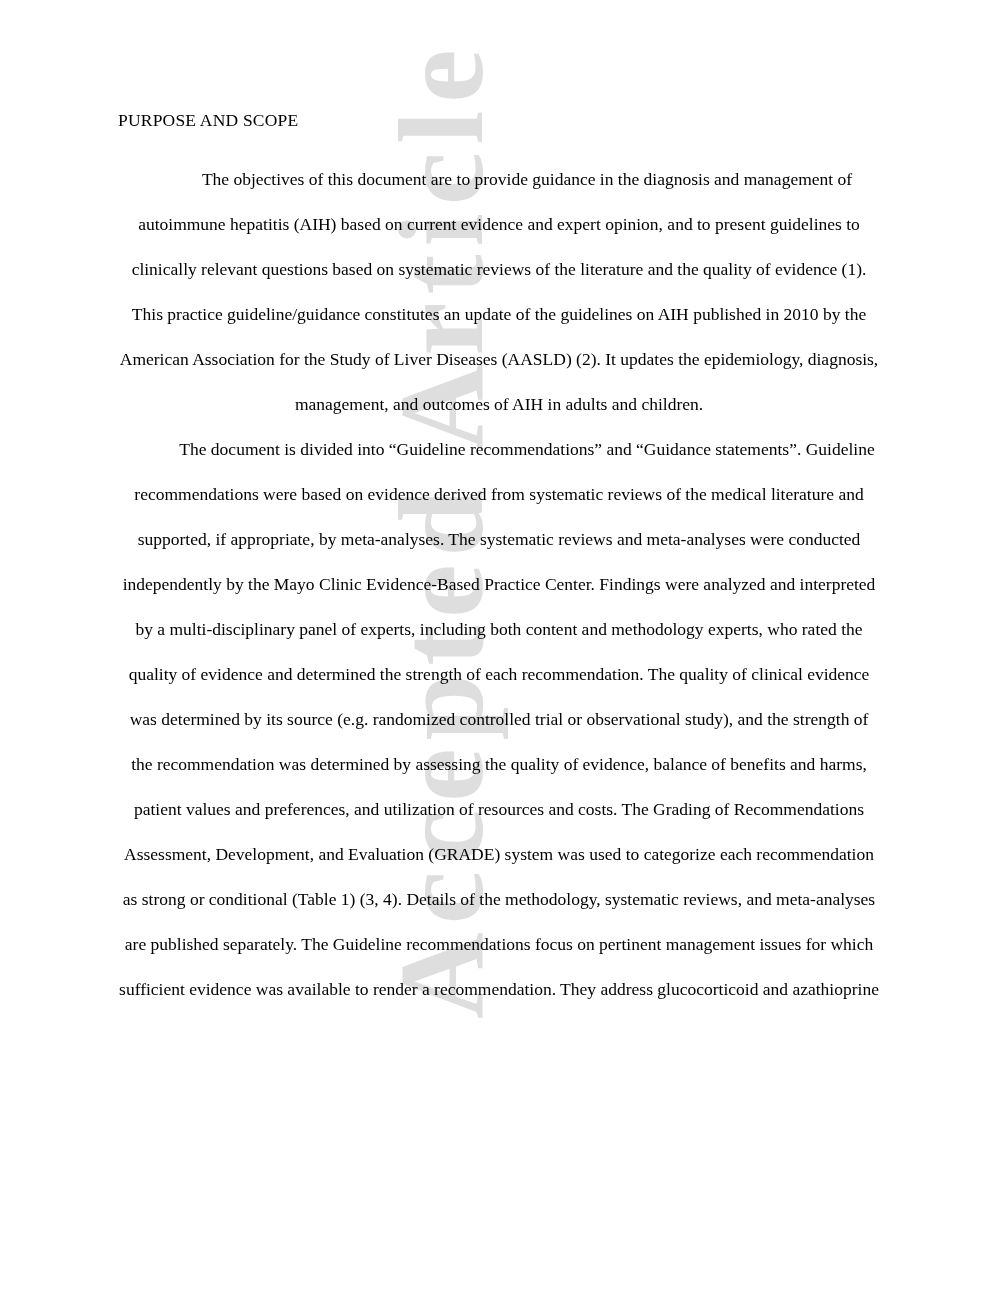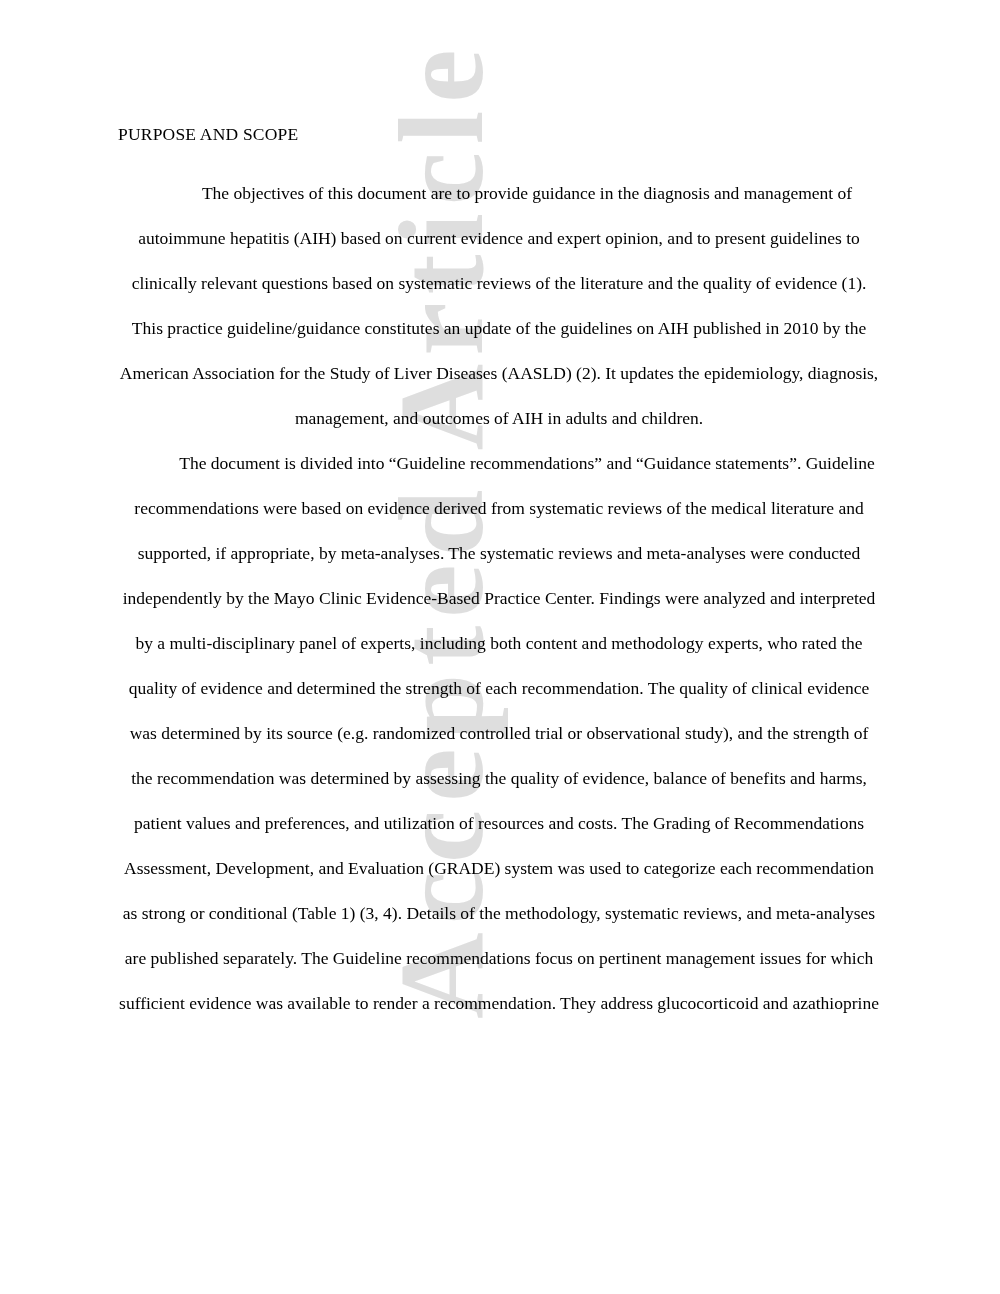--- a/index.html
+++ b/index.html
@@ -31,21 +31,21 @@
     letter-spacing: 8px;
     color: #d9d9d9;
     opacity: 0.85;
     white-space: nowrap;
     pointer-events: none;
     user-select: none;
   }
   .content {
     position: absolute;
     left: 118px;
-    top: 124px;
+    top: 110px;
     width: 762px;
   }
   .section-heading {
     font-size: 17.5px;
     line-height: 1.2;
     margin: 0 0 26px 0;
     letter-spacing: 0.2px;
   }
   p.body-para {
     font-size: 17.5px;

